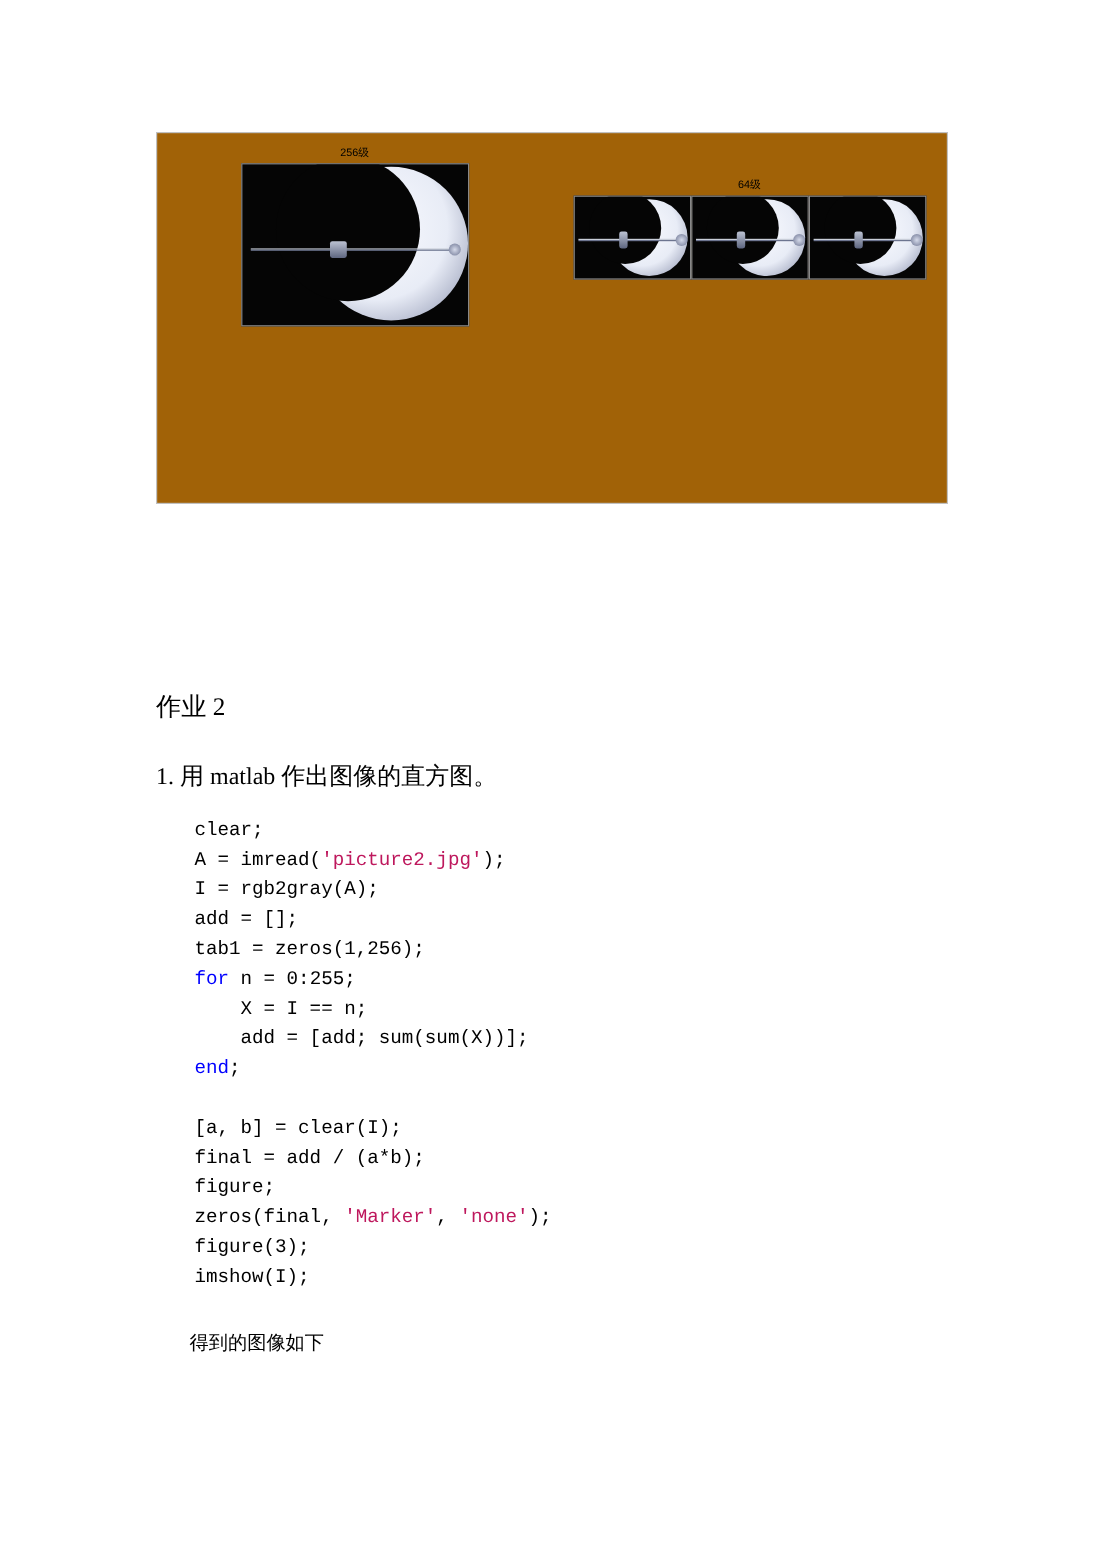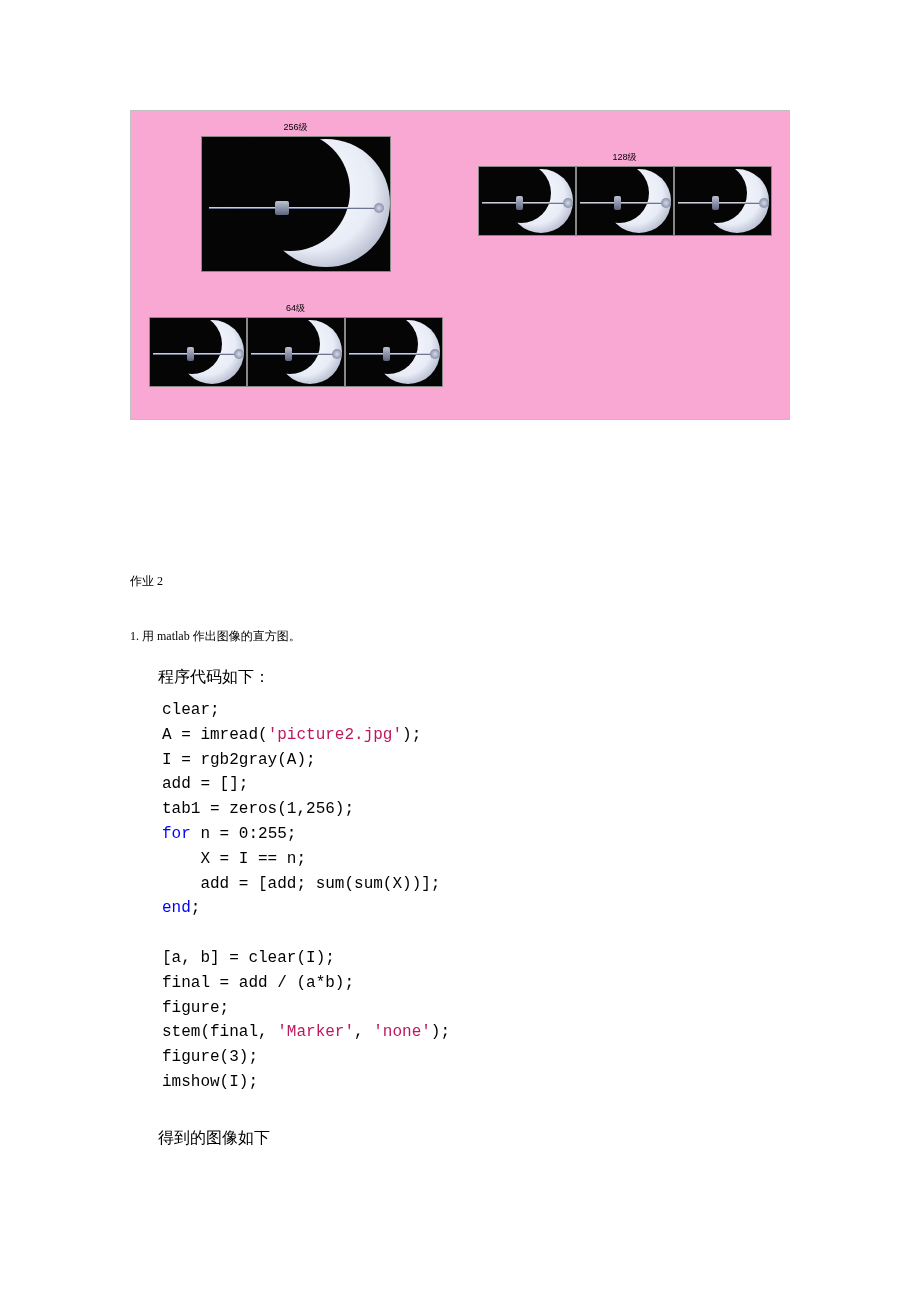--- a/index.html
+++ b/index.html
@@ -11,21 +11,21 @@
   }
   .page {
     padding: 0 0 40px 0;
   }
 
   
   .figure-panel {
     margin: 110px 0 0 130px;
     width: 660px;
     height: 310px;
-    background: #f9a8d4;
+    background: #a16207;
     border: 1px solid #c0c0c0;
     position: relative;
     display: grid;
     grid-template-columns: 1fr 1fr;
     grid-template-rows: 1fr 1fr;
   }
   .quad {
     position: relative;
     display: flex;
     flex-direction: column;
@@ -103,26 +103,26 @@
   .quad.q4 { justify-content: flex-end; padding-bottom: 6px;}
 
   
   .body-text {
     margin: 150px 0 0 130px;
     width: 660px;
     font-size: 16px;
     line-height: 1.9;
   }
   .hw-heading {
-    margin-bottom: 32px;
-    font-size: 12px;
+    margin-bottom: 18px;
+    font-size: 21px;
   }
   .q-line {
     margin-bottom: 14px;
-    font-size: 12px;
+    font-size: 20px;
   }
   .sub-line {
     margin: 0 0 6px 28px;
     font-size: 16px;
   }
 
   
   .code {
     margin: 2px 0 28px 32px;
     font-family: "Courier New", monospace;
@@ -148,40 +148,20 @@
 
     <div class="quad q1">
       <div class="quad-title">256级</div>
       <div class="moon-img big">
         <div class="outer"></div>
           <div class="inner"></div>
           <div class="sword"></div>
       </div>
     </div>
 
-    <div class="quad q2">
-      <div class="quad-title">128级</div>
-      <div class="img-row">
-        <div class="moon-img sm">
-            <div class="outer"></div>
-            <div class="inner"></div>
-            <div class="sword"></div>
-          </div>
-        <div class="moon-img sm">
-            <div class="outer"></div>
-            <div class="inner"></div>
-            <div class="sword"></div>
-          </div>
-        <div class="moon-img sm">
-            <div class="outer"></div>
-            <div class="inner"></div>
-            <div class="sword"></div>
-          </div>
-      </div>
-    </div>
 
     <div class="quad q3">
       <div class="quad-title">64级</div>
       <div class="img-row">
         <div class="moon-img sm">
             <div class="outer"></div>
             <div class="inner"></div>
             <div class="sword"></div>
           </div>
         <div class="moon-img sm">
@@ -199,35 +179,34 @@
 
 
   </div>
 
   <div class="body-text">
 
     <div class="hw-heading">作业 2</div>
 
     <div class="q-line">1. 用 matlab 作出图像的直方图。</div>
 
-    <div class="sub-line">程序代码如下：</div>
 
 <div class="code"><span>clear;</span>
 <span><span>A = imread(</span><span class="tok-str">'picture2.jpg'</span><span>);</span></span>
 <span>I = rgb2gray(A);</span>
 <span>add = [];</span>
 <span>tab1 = zeros(1,256);</span>
 <span><span class="tok-kw">for</span><span> n = 0:255;</span></span>
 <span>    X = I == n;</span>
 <span>    add = [add; sum(sum(X))];</span>
 <span><span class="tok-kw">end</span><span>;</span></span>
 <span> </span>
 <span>[a, b] = clear(I);</span>
 <span>final = add / (a*b);</span>
 <span>figure;</span>
-<span><span>stem(final, </span><span class="tok-str">'Marker'</span><span>, </span><span class="tok-str">'none'</span><span>);</span></span>
+<span><span>zeros(final, </span><span class="tok-str">'Marker'</span><span>, </span><span class="tok-str">'none'</span><span>);</span></span>
 <span>figure(3);</span>
 <span>imshow(I);</span></div>
 
     <div class="result-line">得到的图像如下</div>
 
   </div>
 </div>
 
 </body></html>

